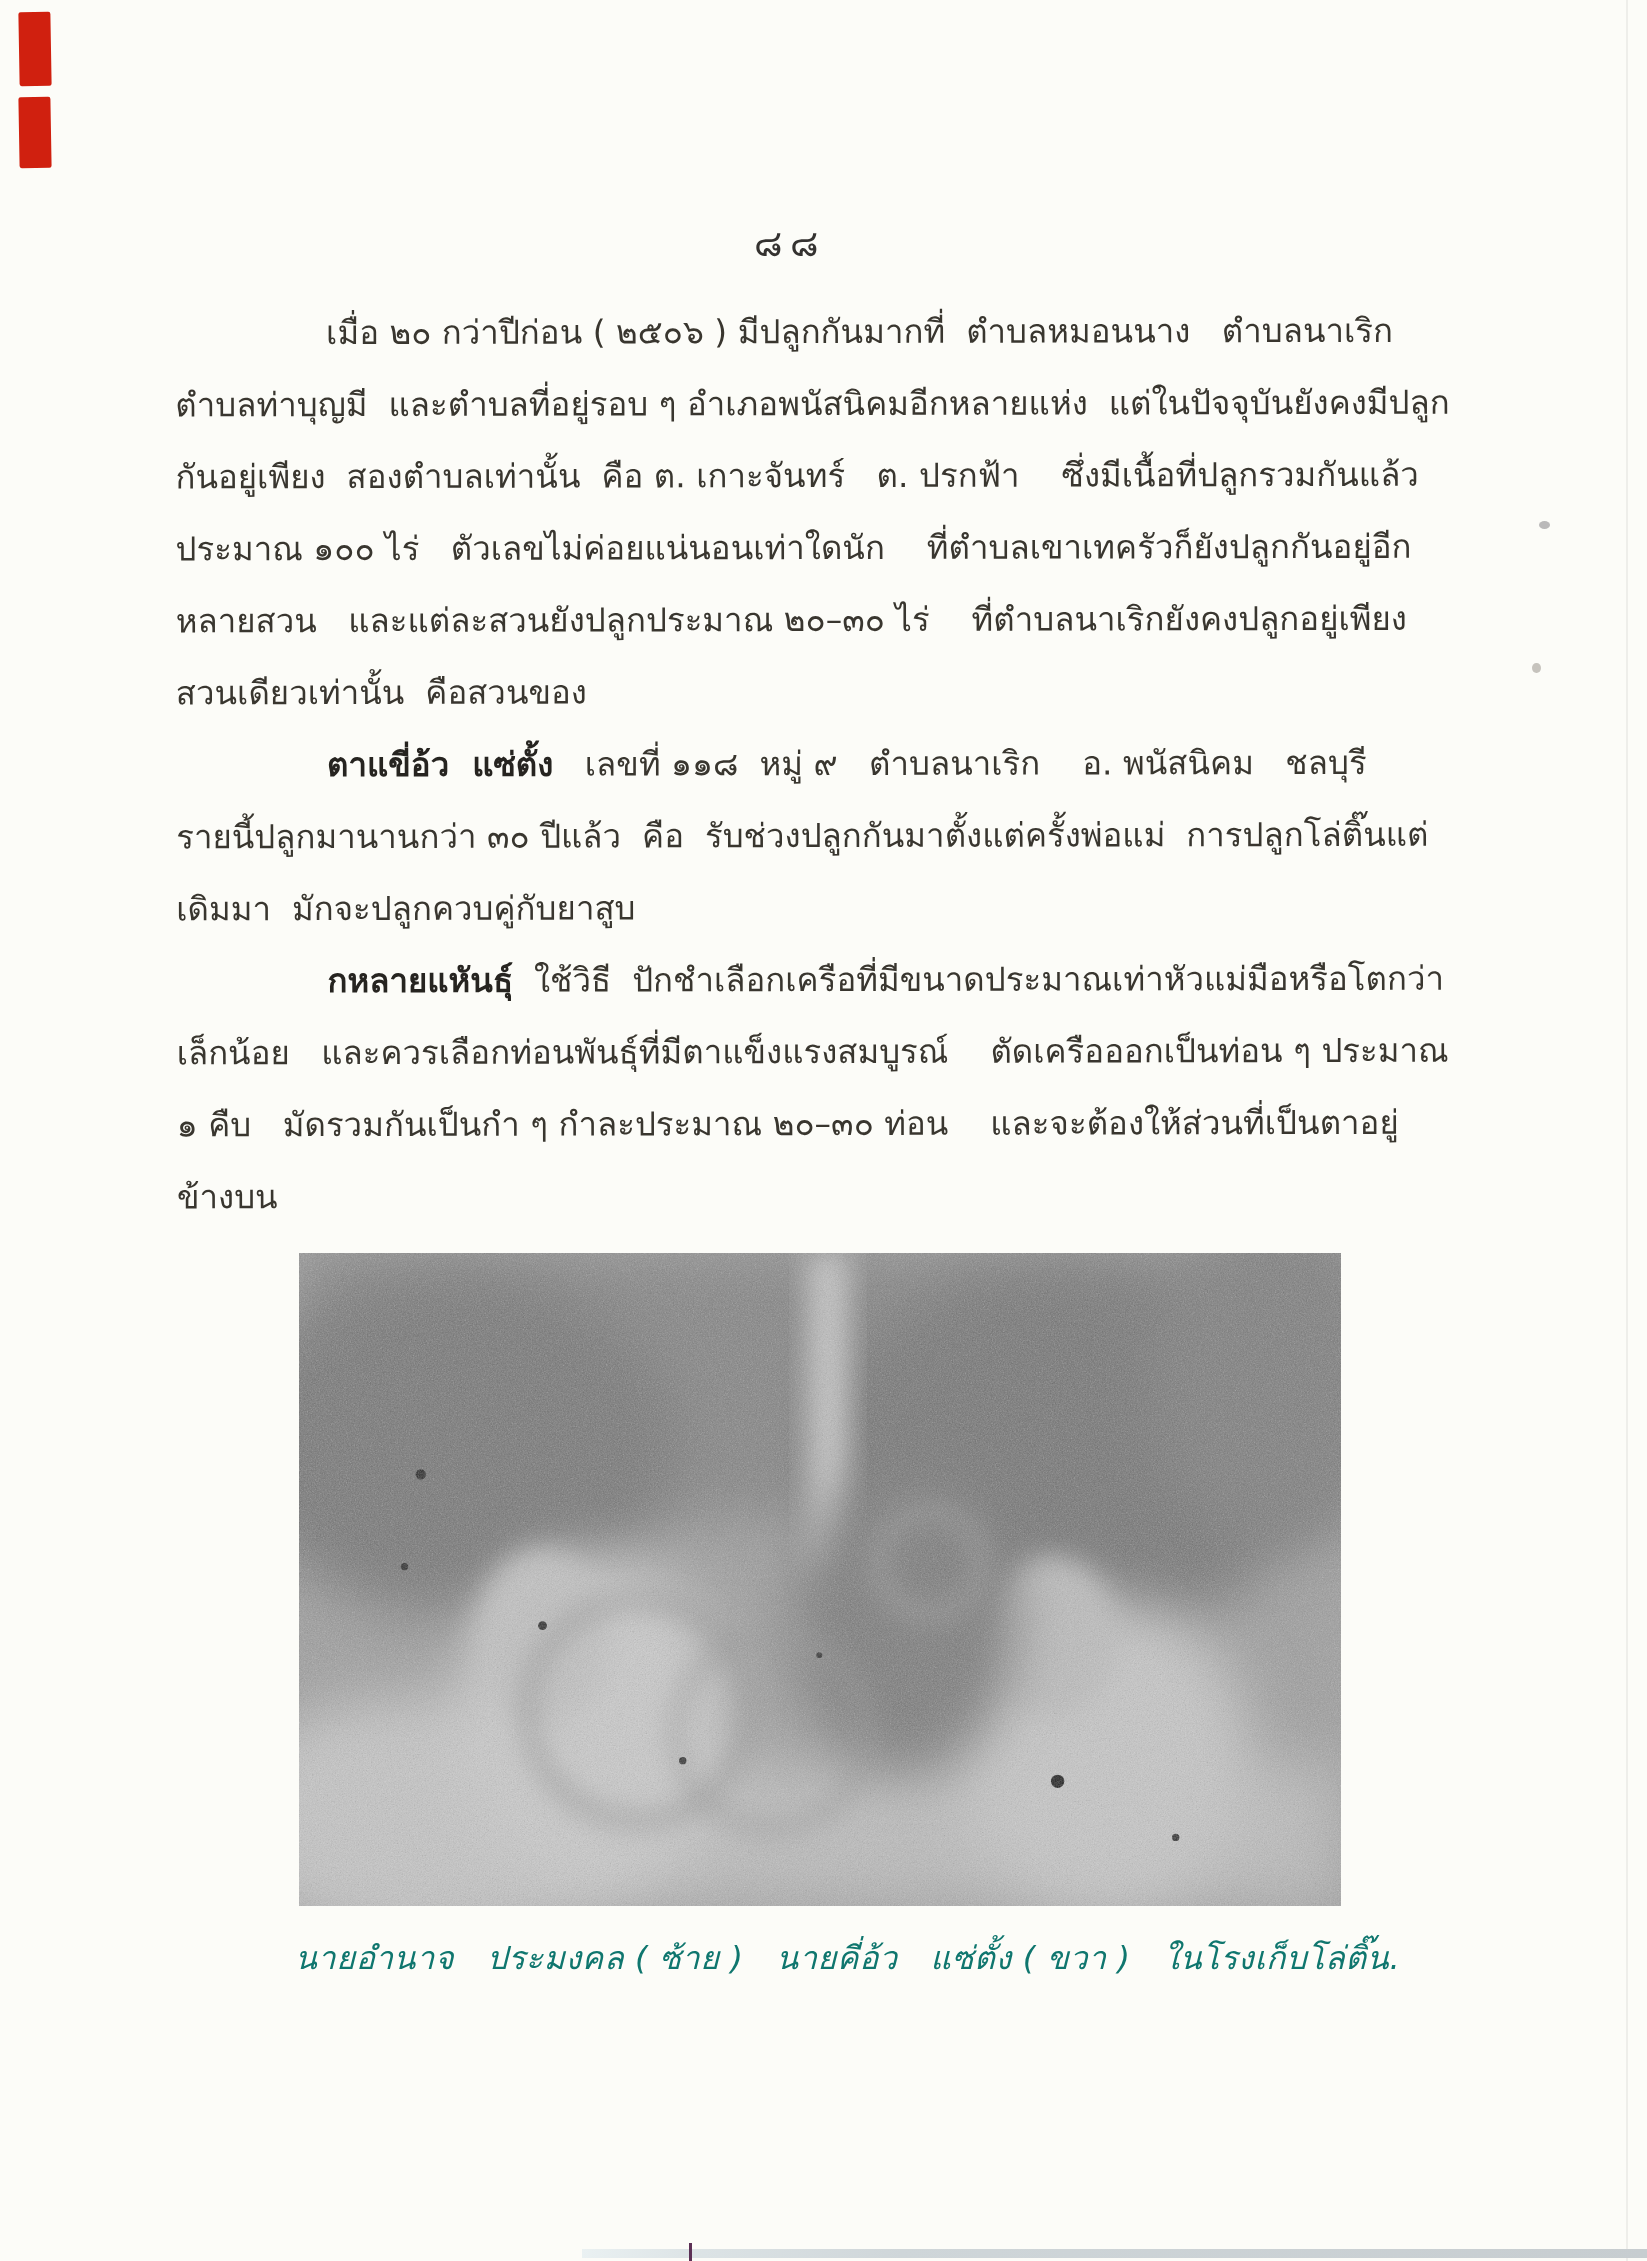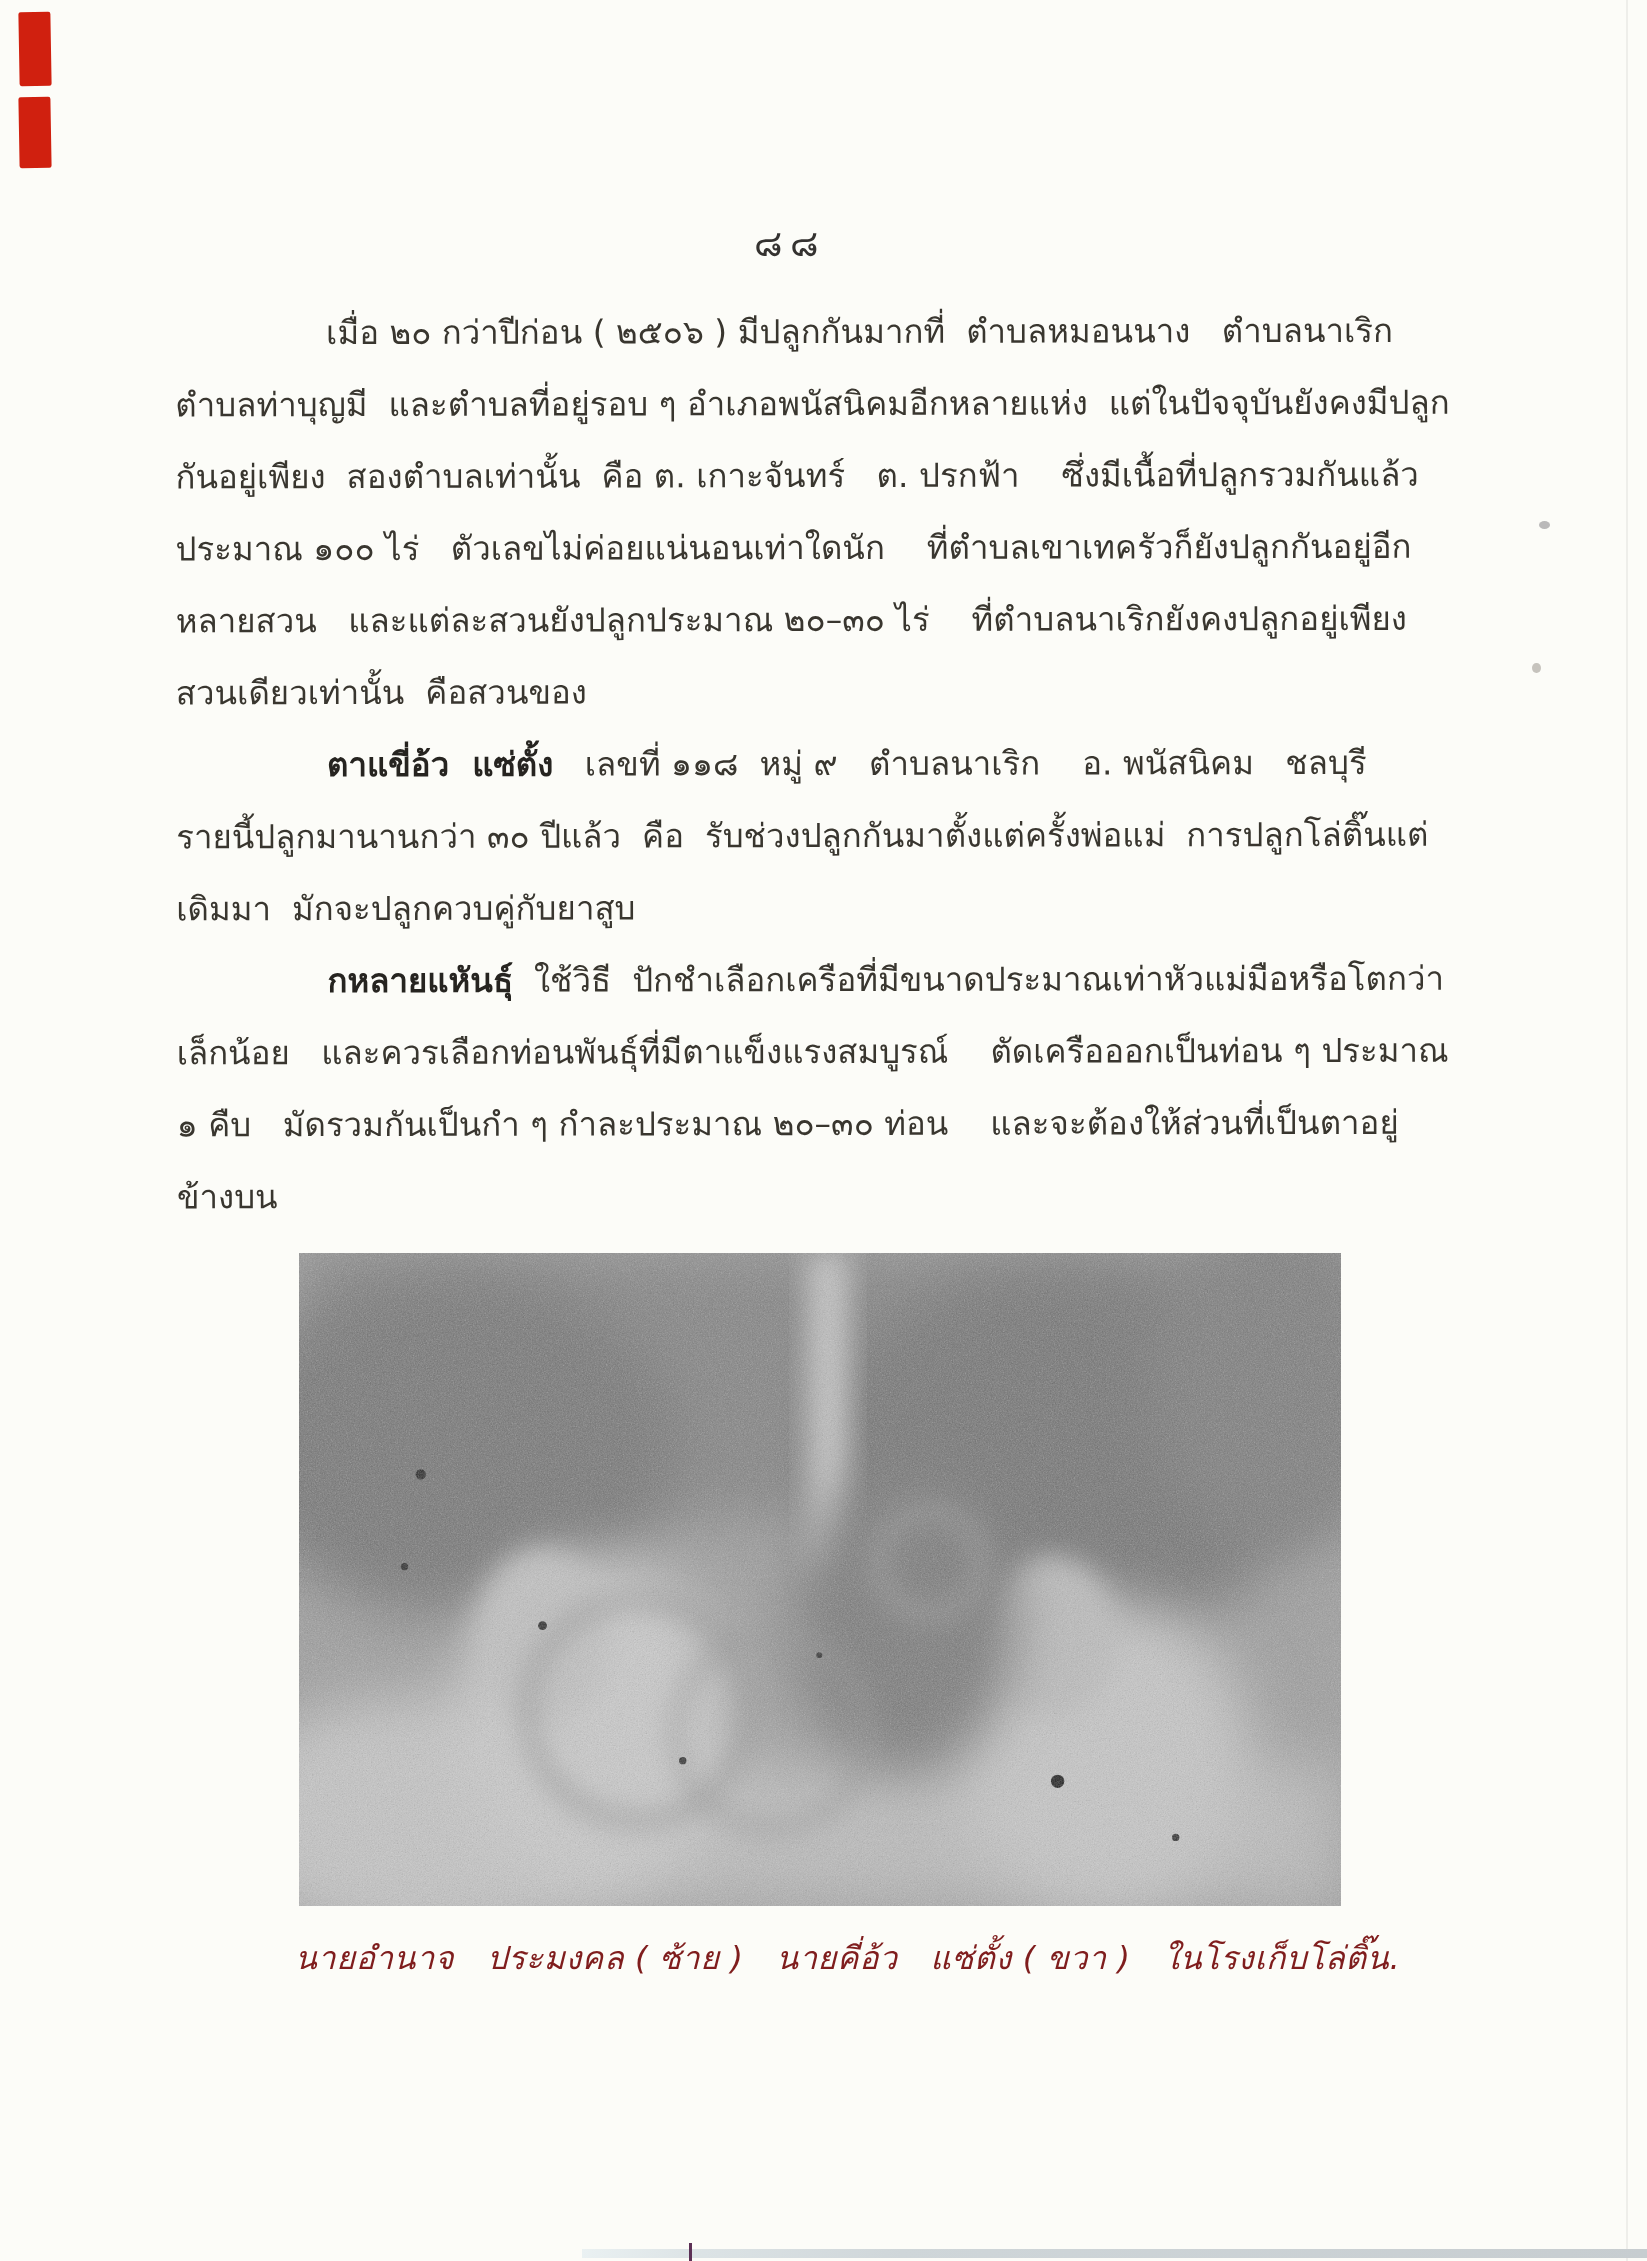--- a/index.html
+++ b/index.html
@@ -32,21 +32,21 @@
 
   .photo{
     position:absolute;left:299px;top:1253px;width:1042px;height:653px;
     background:#9b9b9b;
   }
   .photo svg{display:block;width:100%;height:100%;}
 
   .caption{
     position:absolute;left:295px;top:1932px;width:1255px;
     font-size:32px;font-style:italic;white-space:pre;
-    color:#7f1d1d;letter-spacing:0.7px;
+    color:#0f766e;letter-spacing:0.7px;
   }
 
   
   .crease-right{position:absolute;left:1626px;top:0;width:2.2px;height:100%;
     background:rgba(140,140,140,0.12);}
   .speck{position:absolute;border-radius:50%;}
   .speck.s1{left:1539px;top:521px;width:11px;height:8px;background:rgba(120,118,122,0.5);}
   .speck.s2{left:1532px;top:663px;width:8.9px;height:10.3px;background:rgba(132,126,118,0.45);}
 
   .bottom-strip{

